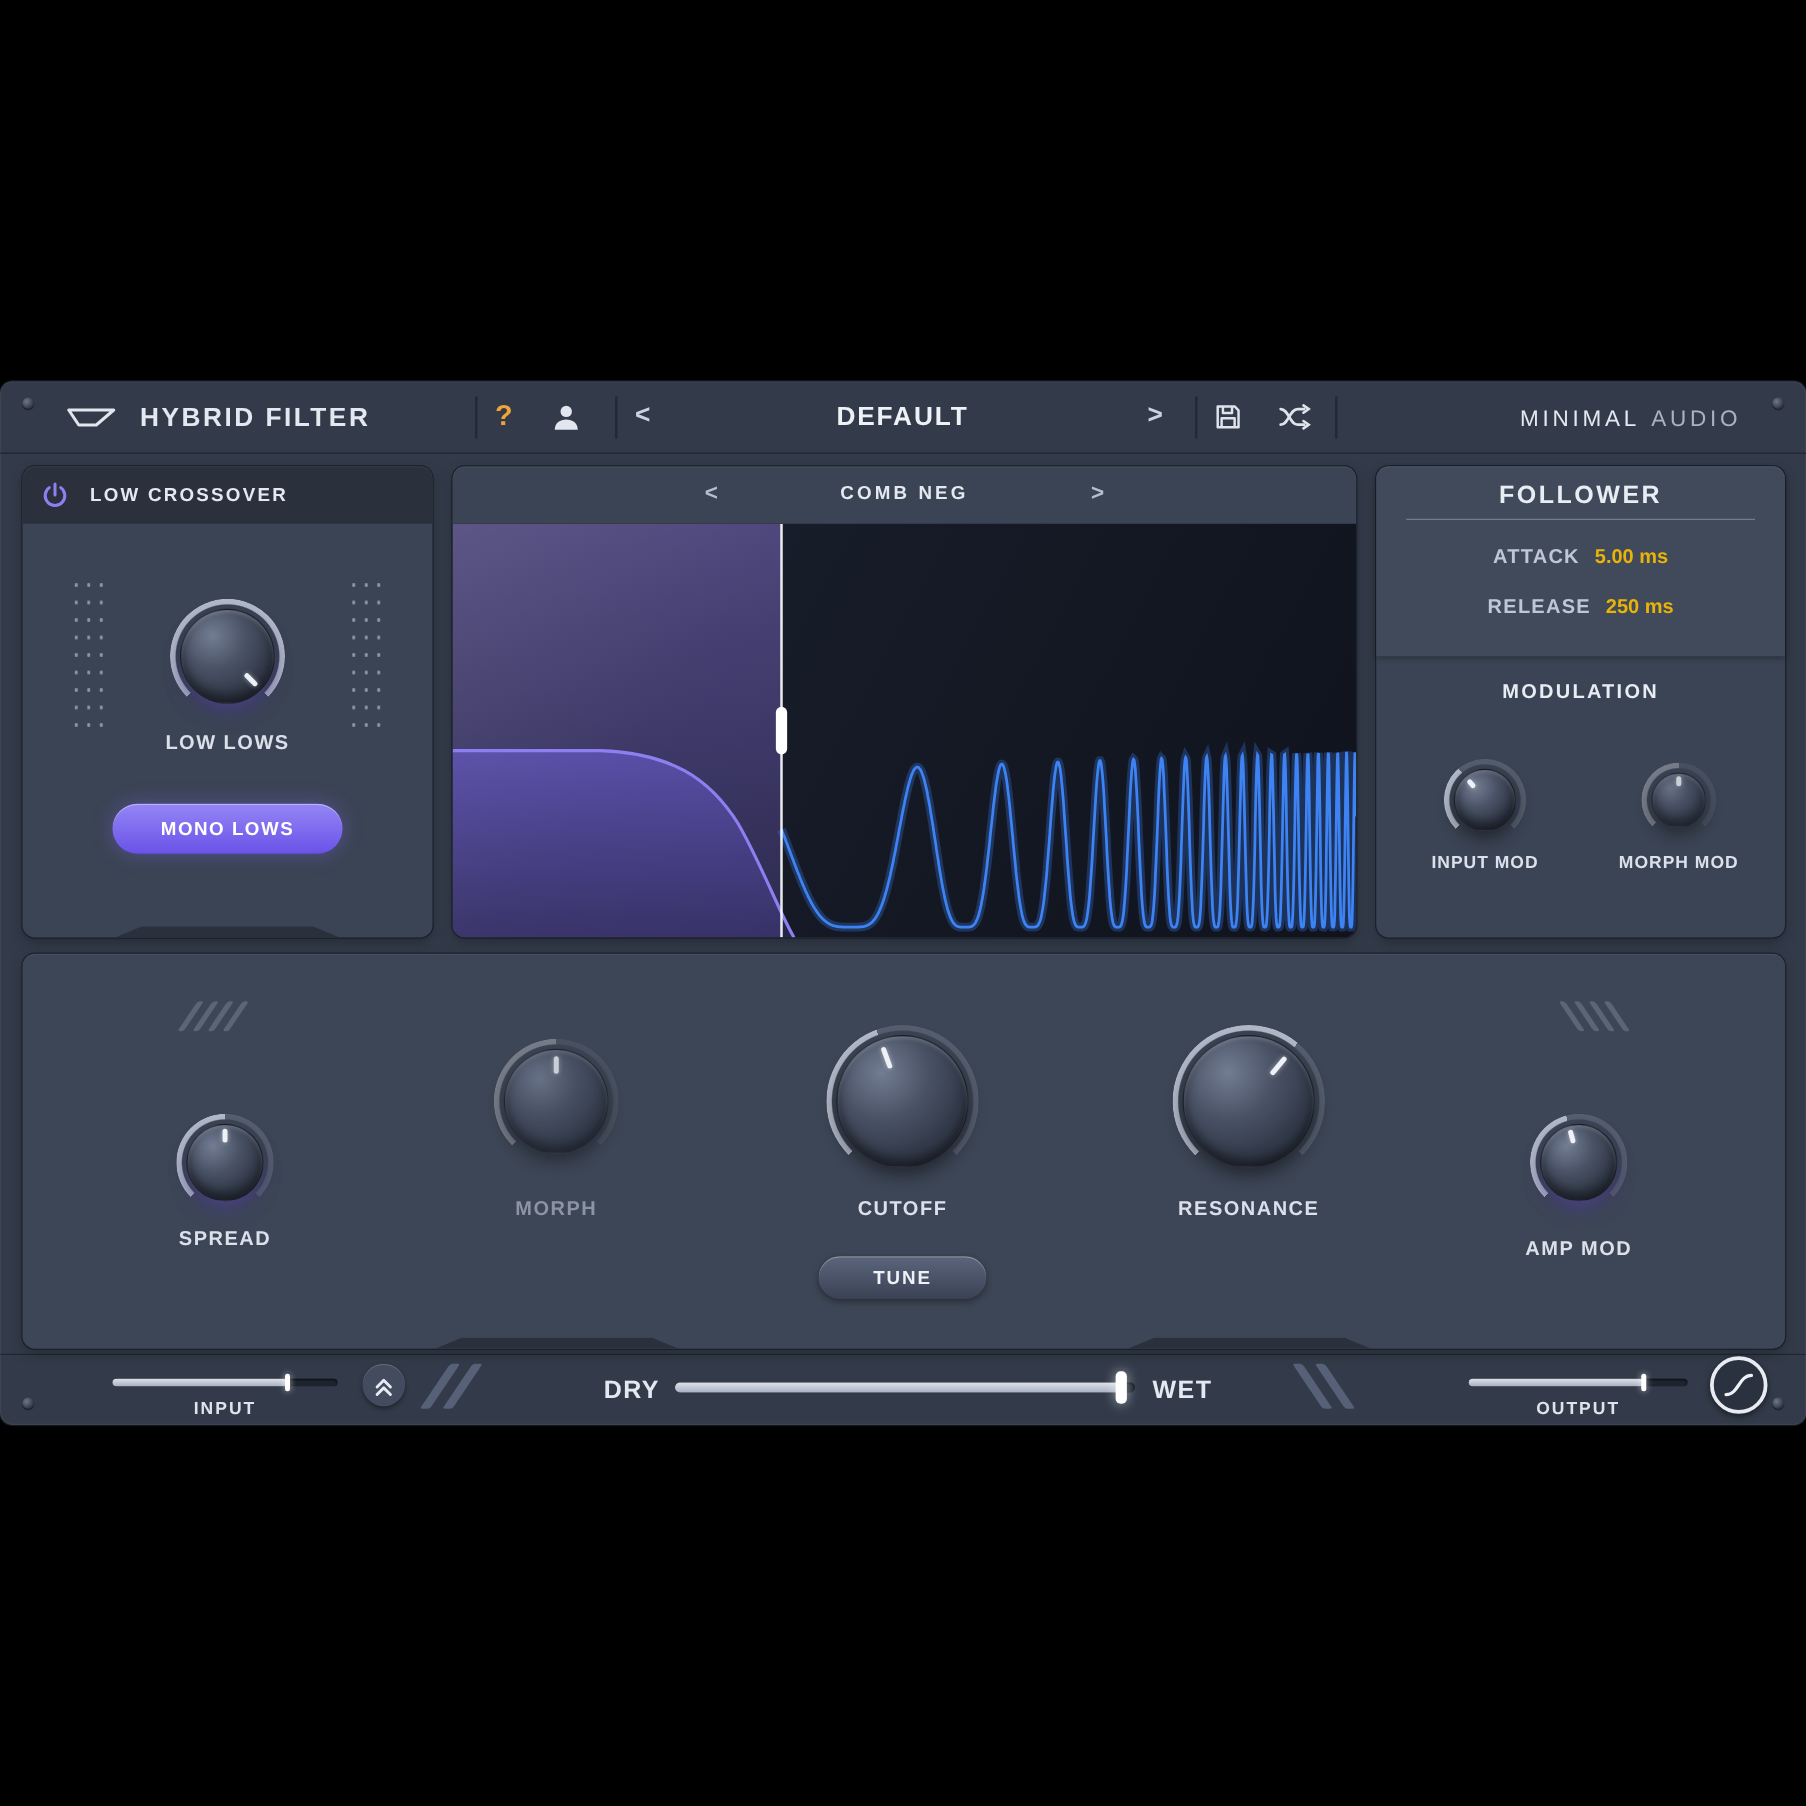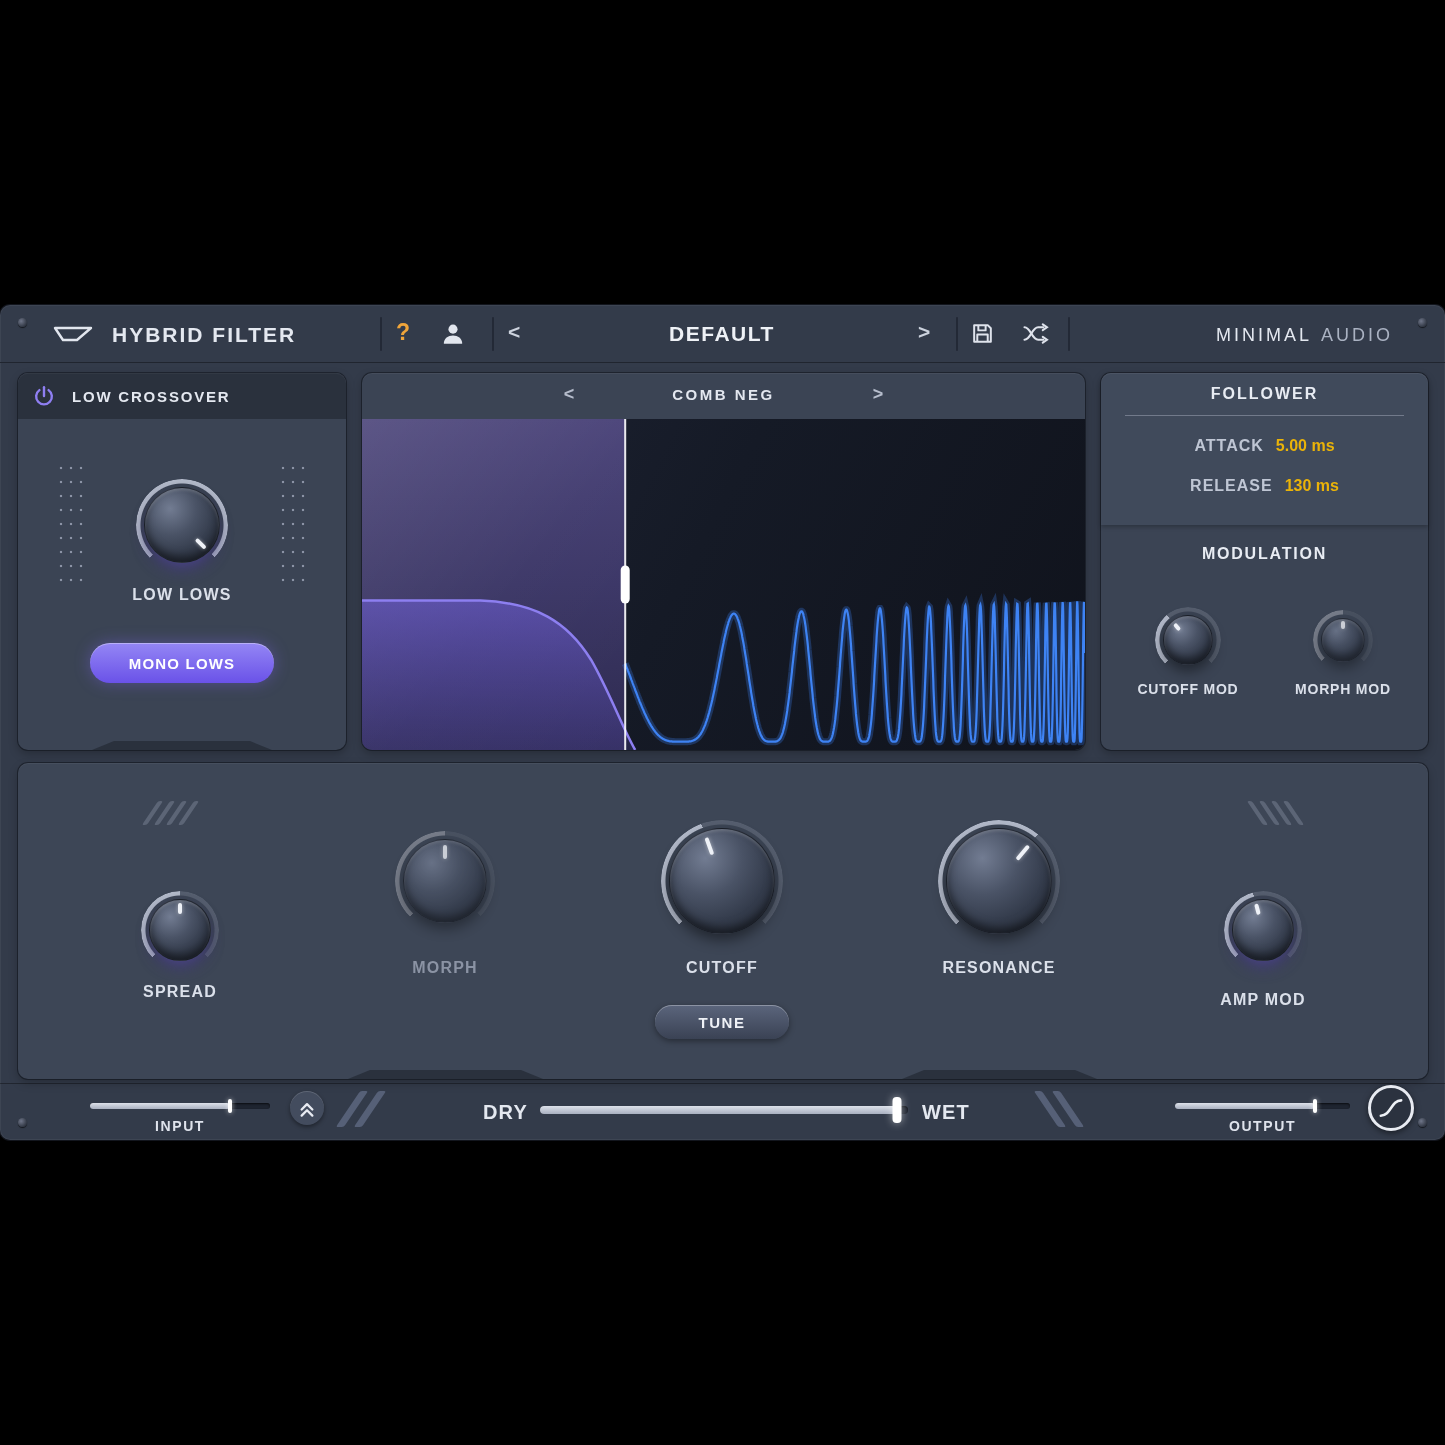--- a/index.html
+++ b/index.html
@@ -85,21 +85,21 @@
     font-weight:600;color:#b6bdcc}
   .disp-title{position:absolute;left:0;right:0;top:13px;text-align:center;font-size:15px;
     font-weight:bold;letter-spacing:2.5px;color:#e4e8f0}
   .graph-wrap{position:absolute;left:0;right:0;top:46px;bottom:0;border-radius:0 0 10px 10px;
     overflow:hidden;background:linear-gradient(118deg,#1e2334 0%,#151a26 45%,#10131c 100%)}
   .graph-wrap svg{display:block;width:100%;height:100%}
 
   
   .fol-top{position:absolute;left:0;top:0;right:0;height:152px;background:#404a5b;
     border-radius:10px 10px 0 0;box-shadow:inset 0 1px 0 rgba(255,255,255,.06),0 2px 4px rgba(0,0,0,.25)}
-  .fol-title{position:absolute;left:0;right:0;top:12px;text-align:center;font-size:16px;
+  .fol-title{position:absolute;left:0;right:0;top:12px;text-align:center;font-size:20px;
     font-weight:bold;letter-spacing:2px;color:#e8ecf3}
   .fol-rule{position:absolute;left:24px;right:24px;top:42px;height:1px;background:#9aa2b2;opacity:.55}
   .fol-row{position:absolute;left:0;right:0;display:flex;justify-content:center;gap:12px;
     font-size:16px;font-weight:bold}
   .fol-row .lab{color:#bfc6d4;letter-spacing:1px}
   .fol-row .val{color:#eab308}
   .mod-title{position:absolute;left:0;right:0;top:172px;text-align:center;font-size:16px;
     font-weight:bold;letter-spacing:1.8px;color:#e8ecf3}
 
   
@@ -248,32 +248,32 @@
     <section class="panel" id="panel-follower">
       <div class="fol-top">
         <div class="fol-title">FOLLOWER</div>
         <div class="fol-rule"></div>
         <div class="fol-row" style="top:64px">
           <span class="lab">ATTACK</span>
           <span class="val">5.00 ms</span>
         </div>
         <div class="fol-row" style="top:104px">
           <span class="lab">RELEASE</span>
-          <span class="val">130 ms</span>
+          <span class="val">250 ms</span>
         </div>
       </div>
 
       <div class="mod-title">MODULATION</div>
 
       <div class="knob" style="left: 54px; top: 234px; width: 66px; height: 66px; --deg: -40deg; --arc: 95deg;">
         <div class="ring"></div>
         <div class="kbody"></div>
         <div class="pin"></div>
       </div>
-      <div class="klabel sm" style="left:87px;top:308px">CUTOFF MOD</div>
+      <div class="klabel sm" style="left:87px;top:308px">INPUT MOD</div>
 
       <div class="knob dim" style="left: 212px; top: 237px; width: 60px; height: 60px; --deg: 0deg; --arc: 135deg;">
         <div class="ring"></div>
         <div class="kbody"></div>
         <div class="pin"></div>
       </div>
       <div class="klabel sm" style="left:242px;top:308px">MORPH MOD</div>
     </section>
 
     <section class="panel" id="panel-main">

